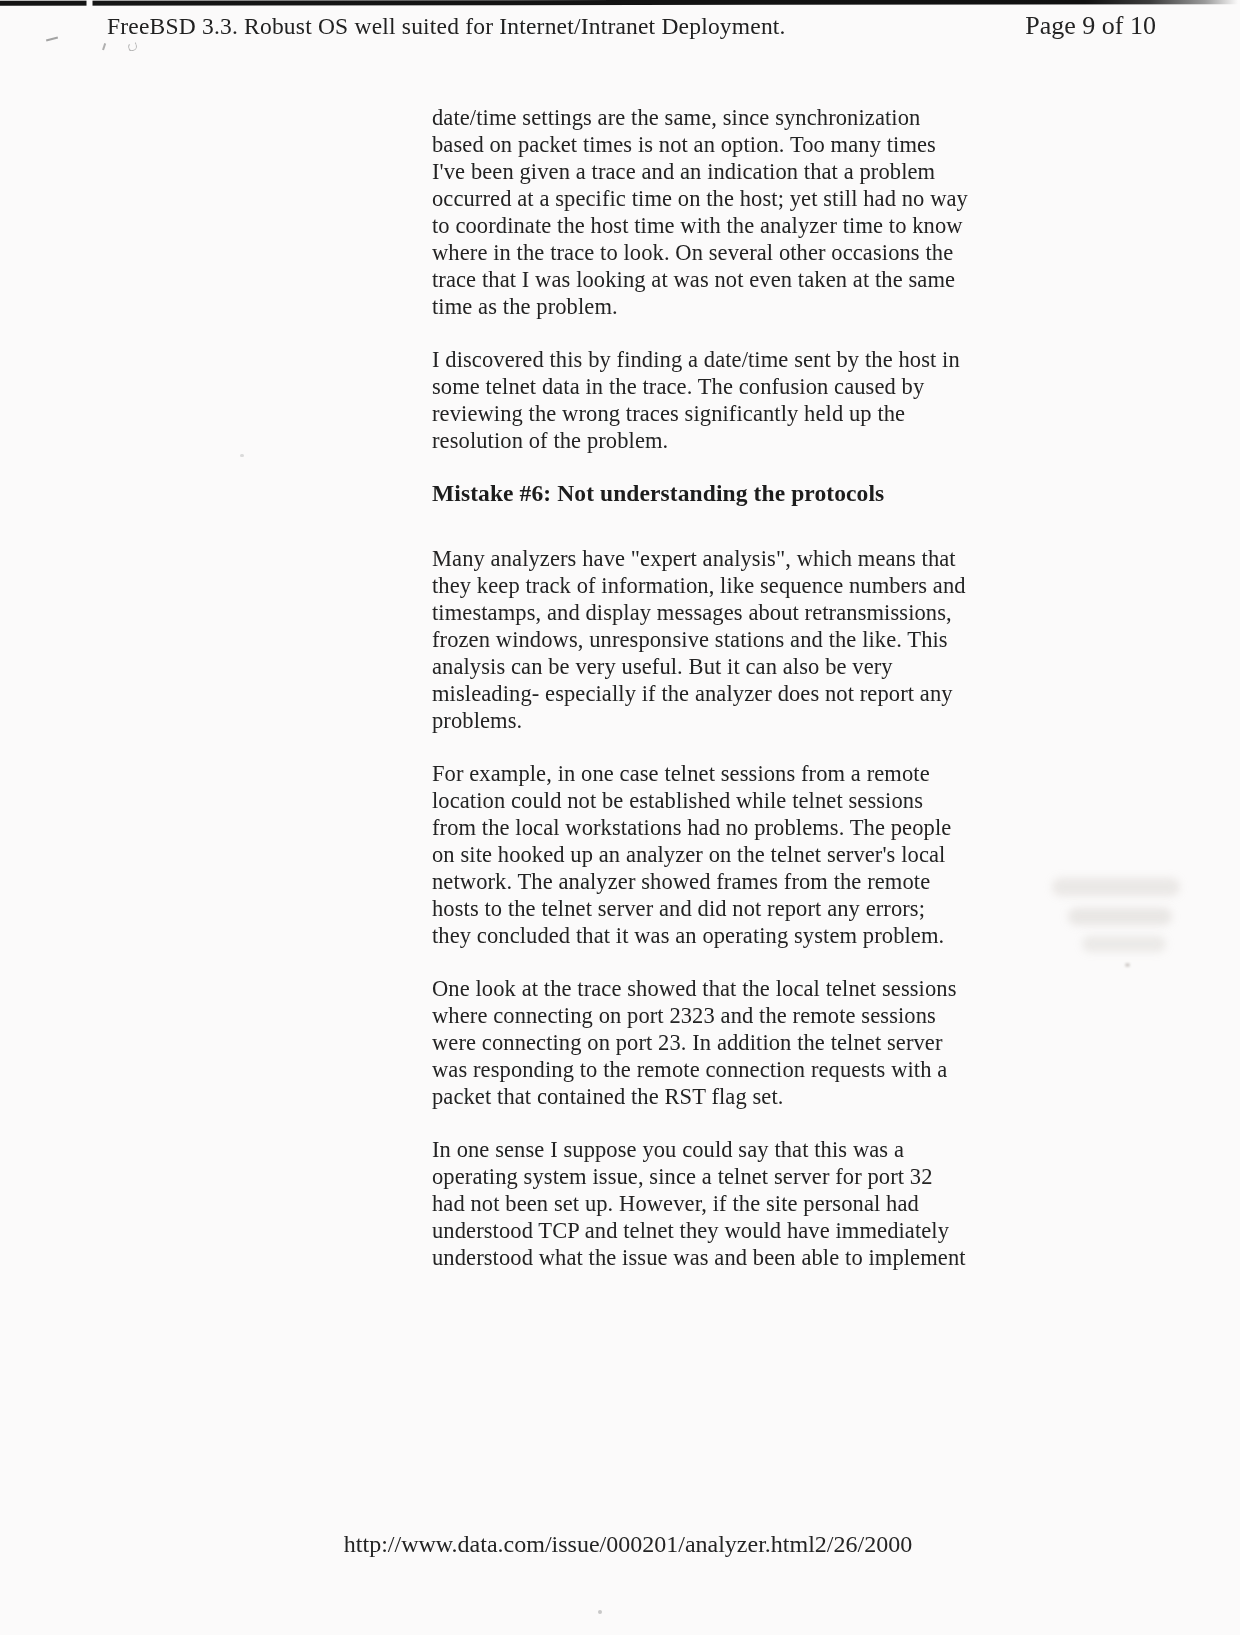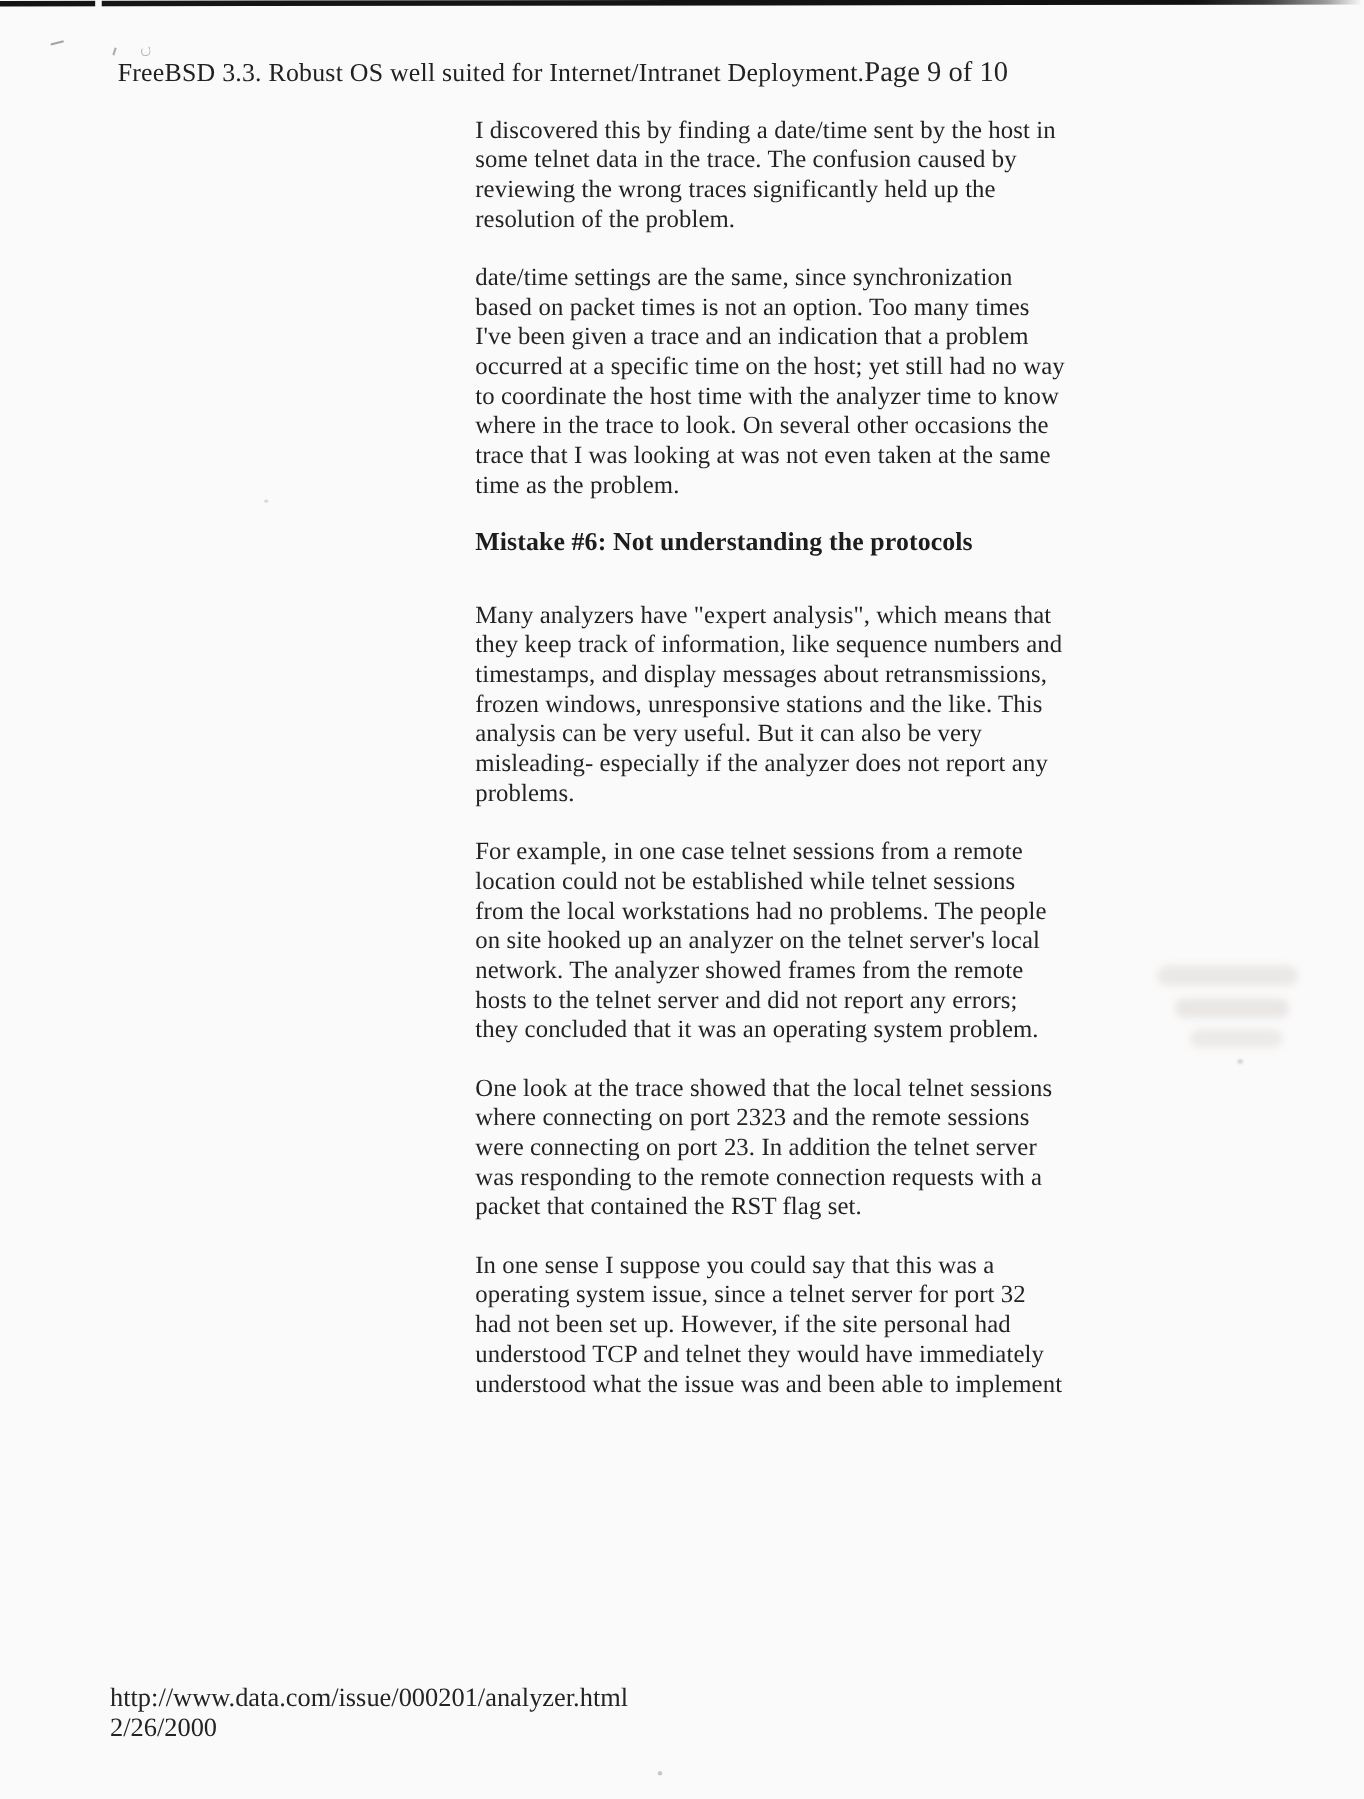--- a/index.html
+++ b/index.html
@@ -22,21 +22,21 @@
     background: linear-gradient(to right,
       #141414 0px, #141414 86px,
       rgba(20,20,20,0) 87px, rgba(20,20,20,0) 92px,
       #161616 93px, #111111 1085px,
       #3c3c3c 1150px, #9a9a9a 1205px,
       rgba(200,200,200,0) 1238px);
     transform: skewY(-0.08deg);
   }
   .header-row {
     position: absolute; top: 11px; left: 107px; right: 84px;
-    display: flex; align-items: baseline; margin-top: 40px;
+    display: flex; justify-content: space-between; align-items: baseline;
   }
   .header-title { font-size: 23.5px; letter-spacing: 0.2px; color: #212121; }
   .header-page { font-size: 26px; color: #242424; }
 
   .body-column {
     position: absolute; top: 104px; left: 432px; width: 600px;
     font-size: 22.5px; line-height: 27px;
     color: #232323;
     letter-spacing: 0.1px;
   }
@@ -46,21 +46,21 @@
   }
   .body-column h3 {
     margin: 6px 0 38px 0;
     font-size: 23.5px; line-height: 27px;
     font-weight: bold; color: #1d1d1d;
     white-space: pre-line;
   }
 
   .footer-row {
     position: absolute; top: 1531px; left: 100px; right: 84px;
-    display: flex; justify-content: center; align-items: baseline; flex-direction: column;
+    display: flex; justify-content: center; align-items: baseline;
   }
   .footer-url  { font-size: 24px; color: #242424; }
   .footer-date { font-size: 24px; color: #242424; }
 
   
   .pencil-mark { position: absolute; pointer-events: none; }
   .mark-a {
     top: 38px; left: 46px; width: 12px; height: 0;
     border-top: 2px solid #8d8d8d; transform: rotate(-14deg); opacity: 0.8;
   }
@@ -92,32 +92,32 @@
   <div class="header-row">
     <span class="header-title">FreeBSD 3.3. Robust OS well suited for Internet/Intranet Deployment.</span>
     <span class="header-page">Page 9 of 10</span>
   </div>
 
   <div class="pencil-mark mark-a"></div>
   <div class="pencil-mark mark-b"></div>
   <div class="pencil-mark mark-c"></div>
 
   <div class="body-column">
-    <p>I discovered this by finding a date/time sent by the host in
-some telnet data in the trace. The confusion caused by
-reviewing the wrong traces significantly held up the
-resolution of the problem.</p>
     <p>date/time settings are the same, since synchronization
 based on packet times is not an option. Too many times
 I've been given a trace and an indication that a problem
 occurred at a specific time on the host; yet still had no way
 to coordinate the host time with the analyzer time to know
 where in the trace to look. On several other occasions the
 trace that I was looking at was not even taken at the same
 time as the problem.</p>
+    <p>I discovered this by finding a date/time sent by the host in
+some telnet data in the trace. The confusion caused by
+reviewing the wrong traces significantly held up the
+resolution of the problem.</p>
     <h3>Mistake #6: Not understanding the protocols</h3>
     <p>Many analyzers have "expert analysis", which means that
 they keep track of information, like sequence numbers and
 timestamps, and display messages about retransmissions,
 frozen windows, unresponsive stations and the like. This
 analysis can be very useful. But it can also be very
 misleading- especially if the analyzer does not report any
 problems.</p>
     <p>For example, in one case telnet sessions from a remote
 location could not be established while telnet sessions

